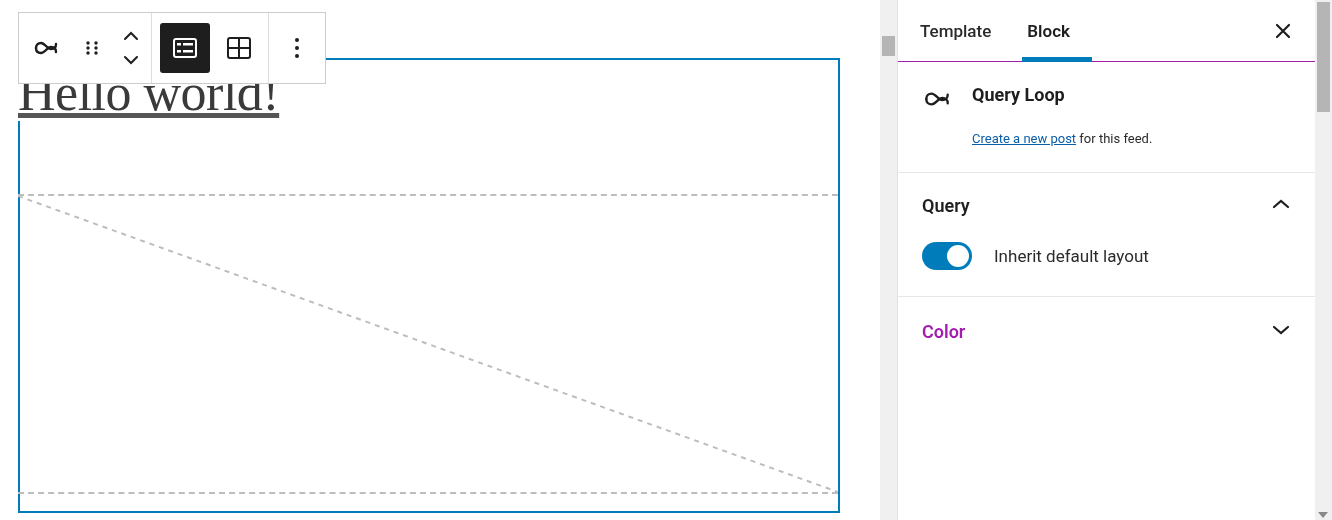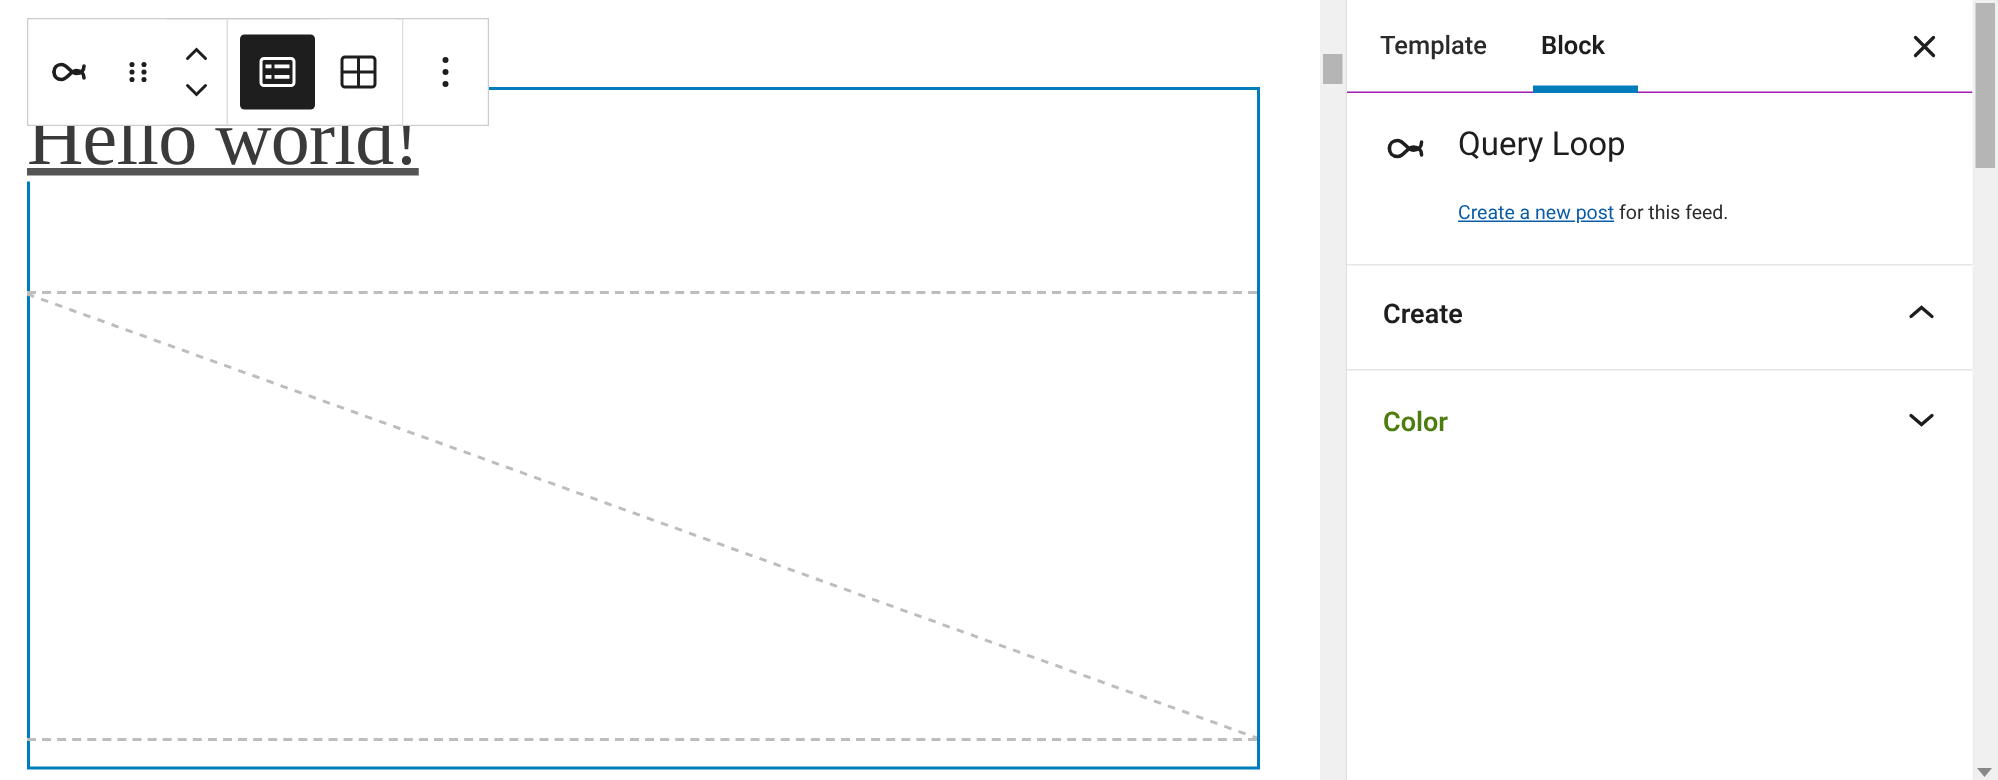--- a/index.html
+++ b/index.html
@@ -199,21 +199,21 @@
     display:flex;align-items:center;justify-content:center;
   }
 
   
   .panel {
     padding: 22px 24px 26px 24px;
     border-bottom: 1px solid #e6e6e6;
   }
   .block-header { display:flex; gap: 20px; }
   .block-icon { width: 30px; flex-shrink:0; padding-top:4px; }
-  .block-name { font-size: 22px; font-weight: 400; margin-bottom: 10px; }
+  .block-name { font-size: 18px; font-weight: 700; margin-bottom: 10px; }
   .block-desc { font-size: 17px; line-height: 1.6; color: #2b2b2b; }
   .block-link-row { font-size: 13px; margin-top: 26px; color:#2b2b2b; }
   .block-link-row a { color: #0a5da6; text-decoration: underline; }
 
   
   .panel-header {
     display:flex;justify-content:space-between;align-items:center;
   }
   .panel-title { font-size: 18px; font-weight: 600; }
   .toggle-row {
@@ -342,32 +342,36 @@
         <div class="block-name">Query Loop</div>
         <div class="block-link-row">
           <a href="#">Create a new post</a><span> for this feed.</span>
         </div>
       </div>
     </div>
   </div>
 
   <div class="panel">
     <div class="panel-header">
-      <div class="panel-title">Create</div>
+      <div class="panel-title">Query</div>
       <div>
         <svg width="20" height="12" viewBox="0 0 20 12">
             <path d="M3 9l7-6 7 6" stroke="#1e1e1e" stroke-width="2.2" fill="none" stroke-linecap="round"></path>
           </svg>
       </div>
     </div>
+    <div class="toggle-row">
+      <div class="toggle"></div>
+      <div class="toggle-label">Inherit default layout</div>
+    </div>
   </div>
 
   <div class="panel collapsed" style="padding-top:24px;">
     <div class="panel-header">
-      <div class="panel-title" style="color:#4d7c0f">Color</div>
+      <div class="panel-title" style="color:#a21caf">Color</div>
       <div>
         <svg width="20" height="12" viewBox="0 0 20 12">
             <path d="M3 3l7 6 7-6" stroke="#1e1e1e" stroke-width="2.2" fill="none" stroke-linecap="round"></path>
           </svg>
       </div>
     </div>
   </div>
 </div>
 
 <div class="sidebar-scrollbar">

